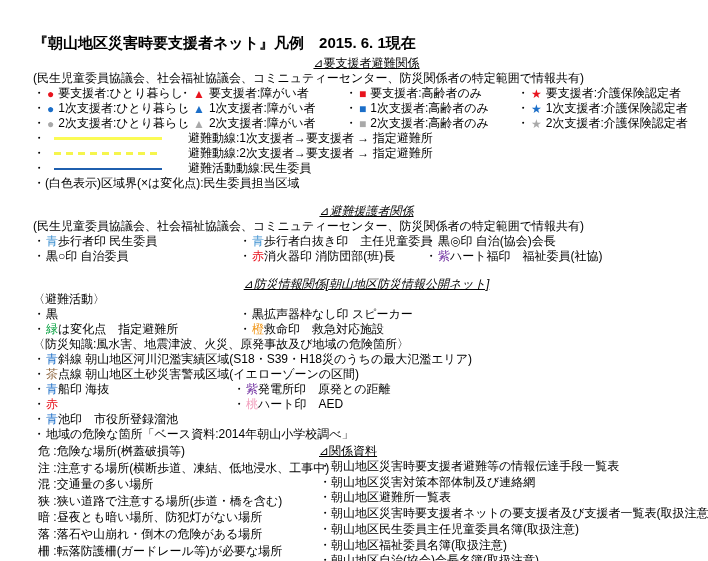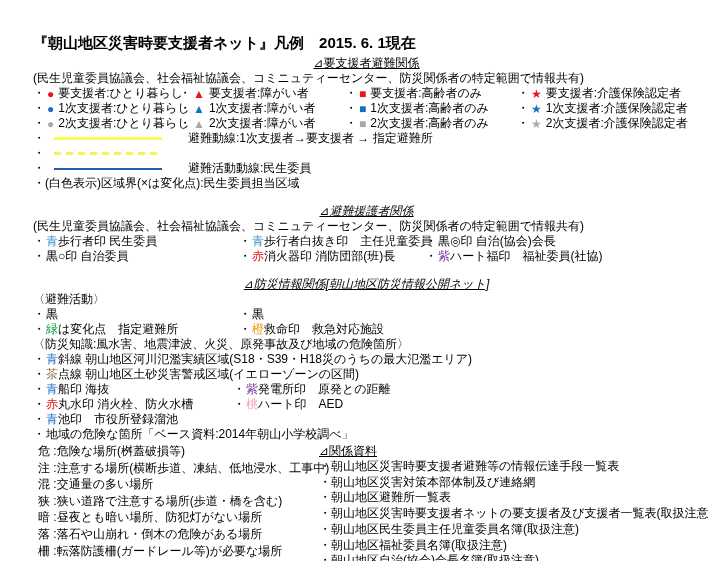--- a/index.html
+++ b/index.html
@@ -107,20 +107,21 @@
     </div>
   <div id="s1-lines">
       <div class="row">
         <span class="bullet">・</span>
         <span class="linemark ln-solid-yellow"></span>
         <span class="lbl">避難動線:1次支援者→要支援者 → 指定避難所</span>
       </div>
       <div class="row">
         <span class="bullet">・</span>
         <span class="linemark ln-dashed-yellow"></span>
+        <span class="lbl">避難動線:2次支援者→要支援者 → 指定避難所</span>
       </div>
       <div class="row">
         <span class="bullet">・</span>
         <span class="linemark ln-solid-blue"></span>
         <span class="lbl">避難活動動線:民生委員</span>
       </div>
     </div>
   <div class="row">・(白色表示)区域界(×は変化点):民生委員担当区域</div>
 
   <div class="heading gap">⊿避難援護者関係</div>
@@ -166,20 +167,21 @@
   <div class="intro">〈避難活動〉</div>
   <div id="s3-rows1">
       <div class="row">
         <span class="cell" style="width: 206px;">
           <span class="bullet">・</span>
           <span class="ckey" style="color: rgb(0, 0, 0);">黒</span>
         </span>
         <span class="cell">
           <span class="bullet">・</span>
           <span class="ckey" style="color: rgb(0, 0, 0);">黒</span>
+          <span class="lbl">拡声器枠なし印 スピーカー</span>
         </span>
       </div>
       <div class="row">
         <span class="cell" style="width: 206px;">
           <span class="bullet">・</span>
           <span class="ckey" style="color: rgb(0, 160, 60);">緑</span>
           <span class="lbl">は変化点　指定避難所</span>
         </span>
         <span class="cell">
           <span class="bullet">・</span>
@@ -213,21 +215,20 @@
         <span class="cell">
           <span class="bullet">・</span>
           <span class="ckey" style="color: rgb(112, 48, 160);">紫</span>
           <span class="lbl">発電所印　原発との距離</span>
         </span>
       </div>
       <div class="row">
         <span class="cell" style="width: 200px;">
           <span class="bullet">・</span>
           <span class="ckey" style="color: rgb(232, 20, 30);">赤</span>
-          <span class="lbl">丸水印 消火栓、防火水槽</span>
         </span>
         <span class="cell">
           <span class="bullet">・</span>
           <span class="ckey" style="color: rgb(242, 160, 190);">桃</span>
           <span class="lbl">ハート印　AED</span>
         </span>
       </div>
       <div class="row">
         <span class="cell" style="width: 200px;">
           <span class="bullet">・</span>

